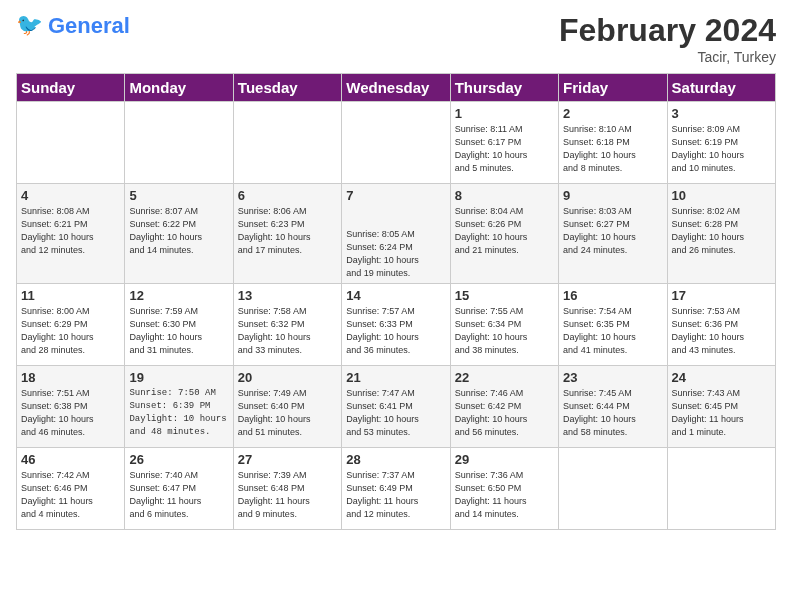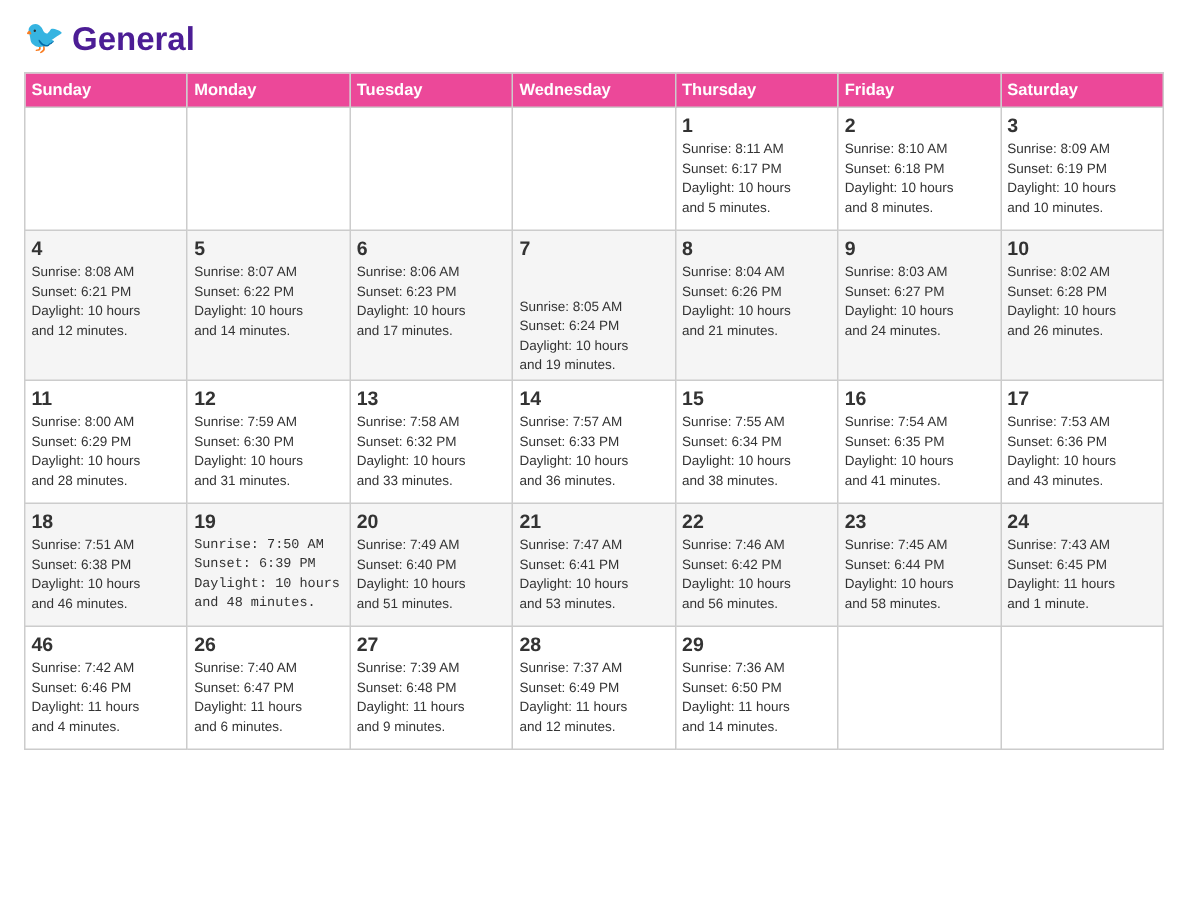--- a/index.html
+++ b/index.html
@@ -25,21 +25,21 @@
       align-items: center;
       gap: 4px;
     }
     .logo-text {
       font-size: 22px;
       font-weight: bold;
       color: #333;
       line-height: 1.1;
     }
     .logo-text span {
-      color: #4c1d95;
+      color: #3b82f6;
     }
     .logo-bird {
       width: 28px;
       height: 28px;
     }
     .title-block {
       text-align: right;
     }
     .month-title {
       font-size: 32px;
@@ -49,23 +49,23 @@
     .subtitle {
       font-size: 14px;
       color: #555;
     }
     table {
       width: 100%;
       border-collapse: collapse;
       table-layout: fixed;
     }
     th {
-      background-color: #ec4899;
+      background-color: #701a75;
       color: white;
-      font-size: 11px;
+      font-size: 15px;
       font-weight: bold;
       padding: 5px 4px;
       text-align: left;
       border: 1px solid #ccc;
     }
     td {
       border: 1px solid #ccc;
       vertical-align: top;
       padding: 4px 4px 3px 4px;
       font-size: 9.5px;
@@ -103,20 +103,24 @@
     <div class="logo">
       <svg class="logo-bird" viewBox="0 0 36 36">
         <text y="26" font-size="28" fill="#2b7fd4">🐦</text>
       </svg>
       <div>
         <div class="logo-text">
           <span>General</span>
         </div>
       </div>
     </div>
+    <div class="title-block">
+      <div class="month-title">February 2024</div>
+      <div class="subtitle">Tacir, Turkey</div>
+    </div>
   </div>
 
   <table>
     <thead>
       <tr>
         <th>Sunday</th>
         <th>Monday</th>
         <th>Tuesday</th>
         <th>Wednesday</th>
         <th>Thursday</th>

